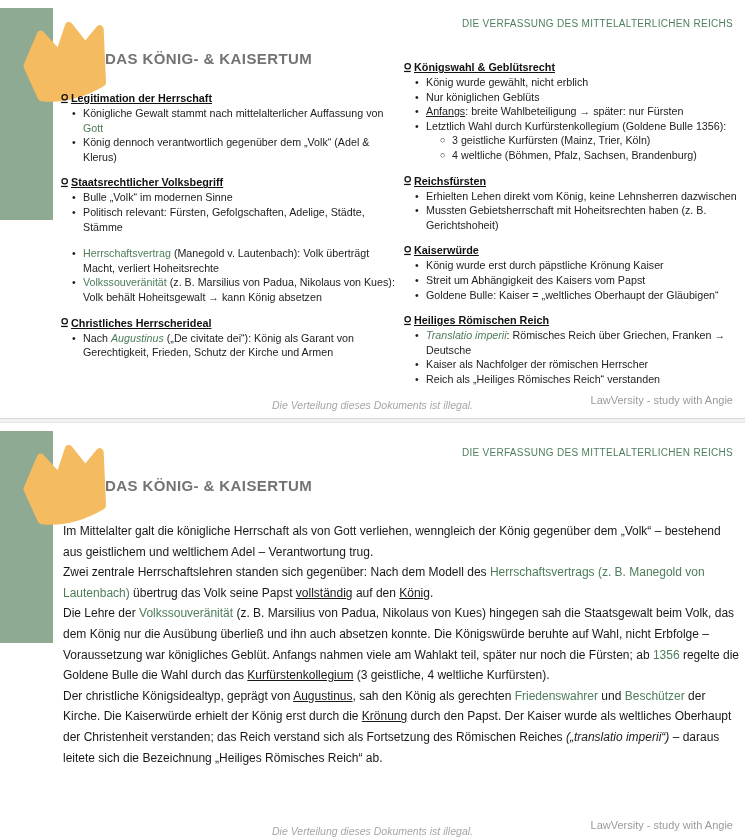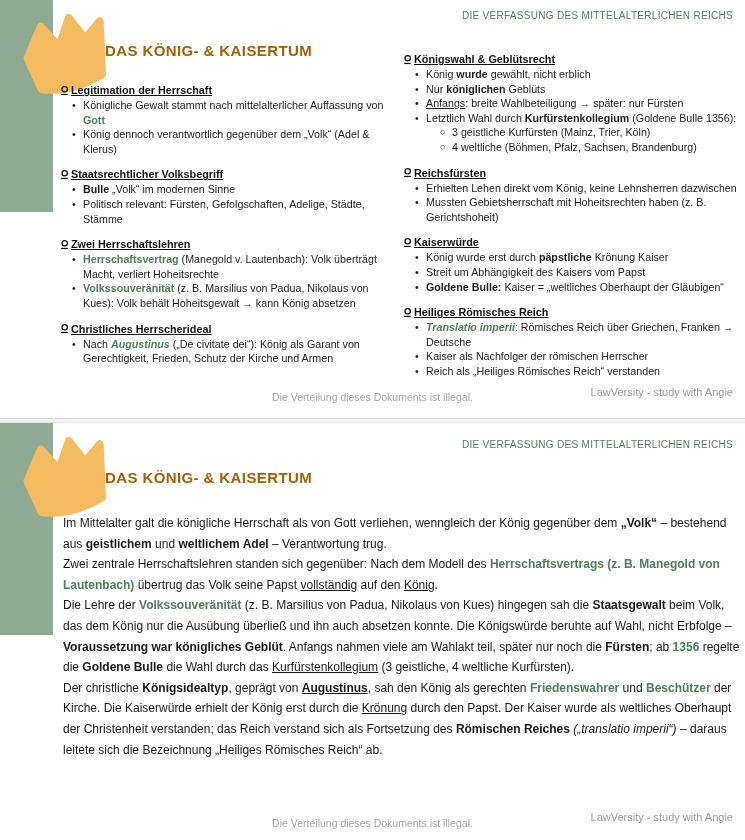--- a/index.html
+++ b/index.html
@@ -1,55 +1,55 @@
 <!DOCTYPE html>
 <html><head>
 <meta charset="utf-8">
 <style>
   * { margin:0; padding:0; box-sizing:border-box; }
   html,body { width:745px; height:840px; background:#ffffff; font-family:"Liberation Sans", sans-serif; position:relative; overflow:hidden; }
 
-  .page { position:absolute; left:0; width:745px; background:#ffffff; }
+  .page { position:absolute; left:0; width:745px; background:#ffffff;margin-top:8px; }
   #page1 { top:0; height:419px; }
   #page2 { top:423px; height:417px; }
   .page-divider { position:absolute; top:418px; left:0; width:745px; height:5px;
                   background:#f2f2f2; border-top:1px solid #d7d7d7; border-bottom:1px solid #e6e6e6; }
 
   .strip { position:absolute; left:0; top:0; width:53px; height:212px; background:#8faa92; }
   .crown { position:absolute; left:16px; top:14px; }
 
   .page-header { position:absolute; top:10px; right:12px; font-size:10px; letter-spacing:.3px;
                  color:#4f7f5f; font-weight:400; }
   .page-title  { position:absolute; left:105px; top:42px; font-size:15px; font-weight:bold;
-                 color:#a16207; letter-spacing:.4px; }
+                 color:#737373; letter-spacing:.4px; }
 
   .col { position:absolute; color:#1c1c1c; }
   #col-left  { left:60px; top:84px; width:341px; }
   #col-right { left:403px; top:53px; width:340px; }
 
   .section { margin-bottom:12px; }
   .sec-head { font-size:10.8px; font-weight:bold; color:#111; margin-bottom:2px; display:flex; align-items:center; }
   .loop-icon { margin-right:2px; flex:none; }
   .sec-title { text-decoration:underline; }
 
   .item { display:flex; font-size:10.7px; line-height:14.6px; color:#1d1d1d; }
   .marker { flex:none; width:11px; margin-left:12px; }
   .item.sub .marker { margin-left:37px; width:12px; font-size:9px; }
   .item-text { flex:1; }
 
-  .b { font-weight:bold; }
+  .b { font-weight:normal; }
   .g { color:#4e7d5a; }
   .u { text-decoration:underline; }
   .i { font-style:italic; }
 
   .prose { position:absolute; left:63px; top:90px; width:678px; font-size:12px;
            line-height:20.6px; color:#191919; }
 
   .footer-center { position:absolute; top:391px; left:0; width:745px; text-align:center;
-                   font-size:10.5px; color:#a6a6a6; }
+                   font-size:10.5px; color:#a6a6a6;font-style:italic; }
   .footer-right  { position:absolute; top:386px; right:12px; font-size:11px; color:#9b9b9b; }
 </style>
 </head>
 <body>
 
 <div class="page" id="page1">
   <div class="strip"></div>
   <svg class="crown" width="100" height="92" viewBox="0 0 100 92">
     <path d="M12 38 L30 9 L45 32 L59 5 L72 28 L89 13 L83 66 Q50 79 21 71 Z" fill="#f5bb61" stroke="#f5bb61" stroke-width="8" stroke-linejoin="round" transform="rotate(-9 50 44)"></path>
   </svg>
@@ -85,27 +85,20 @@
         <div class="item">
           <span class="marker">•</span>
           <span class="item-text"><span class="b">Bulle</span><span> „Volk“ im modernen Sinne</span></span>
         </div>
         <div class="item">
           <span class="marker">•</span>
           <span class="item-text"><span>Politisch relevant: Fürsten, Gefolgschaften, Adelige, Städte, Stämme</span></span>
         </div>
       </div>
       <div class="section">
-        <div class="sec-head">
-          <svg class="loop-icon" width="9" height="11" viewBox="0 0 10 12">
-            <circle cx="5.2" cy="4.6" r="3" fill="none" stroke="#111" stroke-width="1.4"></circle>
-            <path d="M1.2 10.4 H8.6" stroke="#111" stroke-width="1.4" fill="none"></path>
-          </svg>
-          <span class="sec-title">Zwei Herrschaftslehren</span>
-        </div>
         <div class="item">
           <span class="marker">•</span>
           <span class="item-text"><span class="b g">Herrschaftsvertrag</span><span> (Manegold v. Lautenbach): Volk überträgt Macht, verliert Hoheitsrechte</span></span>
         </div>
         <div class="item">
           <span class="marker">•</span>
           <span class="item-text"><span class="b g">Volkssouveränität</span><span> (z. B. Marsilius von Padua, Nikolaus von Kues): Volk behält Hoheitsgewalt → kann König absetzen</span></span>
         </div>
       </div>
       <div class="section">
@@ -193,21 +186,21 @@
           <span class="marker">•</span>
           <span class="item-text"><span class="b">Goldene Bulle:</span><span> Kaiser = „weltliches Oberhaupt der Gläubigen“</span></span>
         </div>
       </div>
       <div class="section">
         <div class="sec-head">
           <svg class="loop-icon" width="9" height="11" viewBox="0 0 10 12">
             <circle cx="5.2" cy="4.6" r="3" fill="none" stroke="#111" stroke-width="1.4"></circle>
             <path d="M1.2 10.4 H8.6" stroke="#111" stroke-width="1.4" fill="none"></path>
           </svg>
-          <span class="sec-title">Heiliges Römisches Reich</span>
+          <span class="sec-title">Heiliges Römischen Reich</span>
         </div>
         <div class="item">
           <span class="marker">•</span>
           <span class="item-text"><span class="b g i">Translatio imperii</span><span>: Römisches Reich über Griechen, Franken → Deutsche</span></span>
         </div>
         <div class="item">
           <span class="marker">•</span>
           <span class="item-text"><span>Kaiser als Nachfolger der römischen Herrscher</span></span>
         </div>
         <div class="item">

